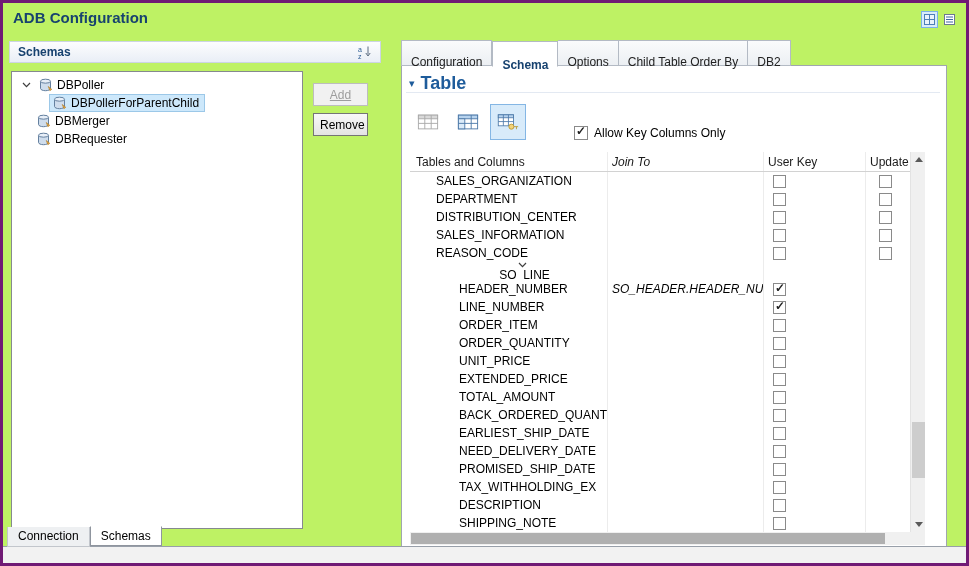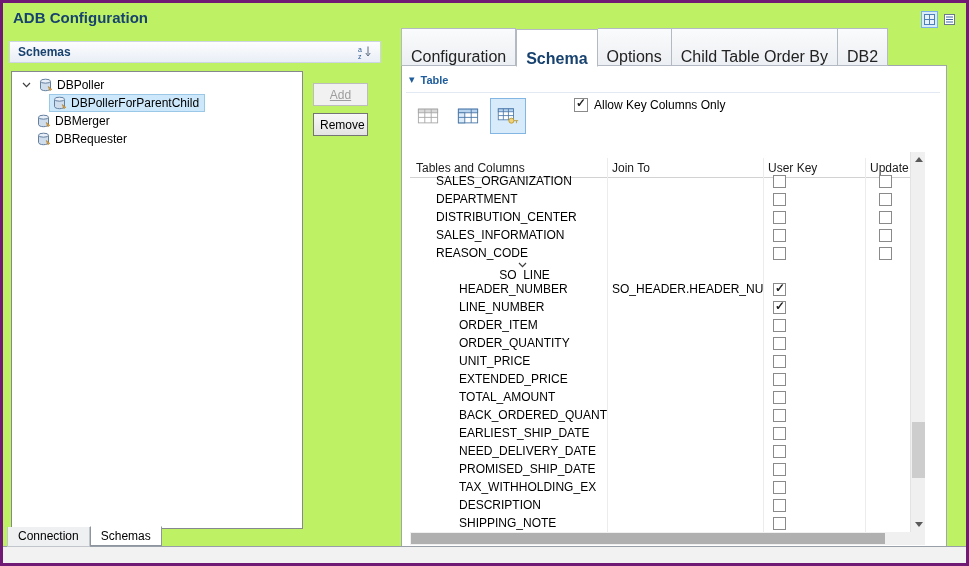--- a/index.html
+++ b/index.html
@@ -46,62 +46,62 @@
     position: absolute; left: 310px; width: 55px; height: 23px;
     font-family: "Liberation Sans", sans-serif; font-size: 12px;
     border: 1px solid #757575; background: linear-gradient(#f8f8f8, #e4e4e4); color: #000;
   }
   .btn.add { top: 80px; border-color: #bdbdbd; background: #f1f1f1; color: #9d9d9d; text-decoration: underline; }
   .btn.remove { top: 110px; }
 
   
   .tabbar { position: absolute; left: 398px; top: 40px; height: 23px; display: flex; align-items: flex-end; z-index: 3; }
   .tab {
-    height: 20px; line-height: 19px; padding: 18px 9px; white-space: nowrap;
+    height: 20px; line-height: 19px; padding: 12px 9px; white-space: nowrap;
     border: 1px solid #b3bac4; border-left: none;
-    background: linear-gradient(#fafbfc, #eceff3); color: #222; font-size: 16px;
+    background: linear-gradient(#fafbfc, #eceff3); color: #222; font-size: 12px;
   }
   .tab:first-child { border-left: 1px solid #b3bac4; }
   .tab.selected {
     height: 23px; line-height: 22px; background: #fff; border-left: 1px solid #b3bac4;
     border-bottom: 1px solid #fff; margin-bottom: -1px; position: relative; z-index: 4;
     font-weight: bold; color: var(--title-blue, #17426F);
   }
 
   
   .panel {
     position: absolute; left: 398px; top: 62px; width: 546px; height: 482px;
     border: 1px solid #a0a6ae; background: #fff;
   }
   .section-head { position: absolute; left: 7px; top: 7px; display: flex; align-items: center; gap: 6px; }
   .sec-twist { color: var(--section-blue, #1E5C9B); font-size: 11px; cursor: default; }
-  .sec-title { font-weight: bold; color: var(--section-blue, #1E5C9B); font-size: 11px; }
+  .sec-title { font-weight: bold; color: var(--section-blue, #1E5C9B); font-size: 18px; }
   .sec-sep { position: absolute; left: 4px; right: 6px; top: 26px; border-top: 1px solid #e3e9f2; }
 
-  .toolbar { position: absolute; left: 8px; top: 32px; display: flex; align-items: flex-start; }
+  .toolbar { position: absolute; left: 8px; top: 38px; display: flex; align-items: flex-end; }
   .tbtn {
     width: 36px; height: 36px; margin-right: 4px;
     display: flex; align-items: center; justify-content: center;
     border: 1px solid transparent; background: transparent;
   }
   .tbtn.pressed { background: #d8ebfa; border-color: #84b6e4; }
   .cbx-group { display: flex; align-items: center; margin-left: 44px; gap: 6px; }
   .cbx-label { font-size: 12px; color: #000; white-space: nowrap; }
 
   
   .cb { width: 13px; height: 13px; border: 1px solid #8a8a8a; background: #fff; position: relative; display: inline-block; flex: none; }
   .cb.checked::after { content: "\2713"; position: absolute; left: 1px; top: -3px; font-size: 12px; font-weight: bold; color: #1f1f1f; }
 
   
-  .thead { position: absolute; left: 8px; top: 86px; display: flex; height: 20px; width: 500px; border-bottom: 1px solid #d2d2d2; align-items: center; margin-top: 6px; }
+  .thead { position: absolute; left: 8px; top: 86px; display: flex; height: 20px; width: 500px; border-bottom: 1px solid #d2d2d2; align-items: center; }
   .tbody { position: absolute; left: 8px; top: 106px; width: 500px; }
   .trow { display: flex; height: 18px; align-items: center; }
   .cell { height: 100%; display: flex; align-items: center; overflow: hidden; white-space: nowrap; }
   .c1 { width: 198px; border-right: 1px solid #ececec; padding-left: 6px; }
-  .c2 { width: 156px; border-right: 1px solid #ececec; padding-left: 4px; }
+  .c2 { width: 156px; border-right: 1px solid #ececec; padding-left: 4px; font-style: italic; }
   .c3 { width: 102px; border-right: 1px solid #ececec; padding-left: 4px; }
   .c4 { width: 44px; padding-left: 4px; }
   .thead .cell { color: #1b1b1b; }
   .tbody .c1.ind-l1 { padding-left: 26px; }
   .tbody .c1.ind-parent { padding-left: 32px; flex-direction: column; }
   .tbody .c1.ind-l2 { padding-left: 49px; }
   .rowchev { margin-right: 5px; flex: none; }
   .c3 .cb { margin-left: 5px; }
   .c4 .cb { margin-left: 9px; }
 

